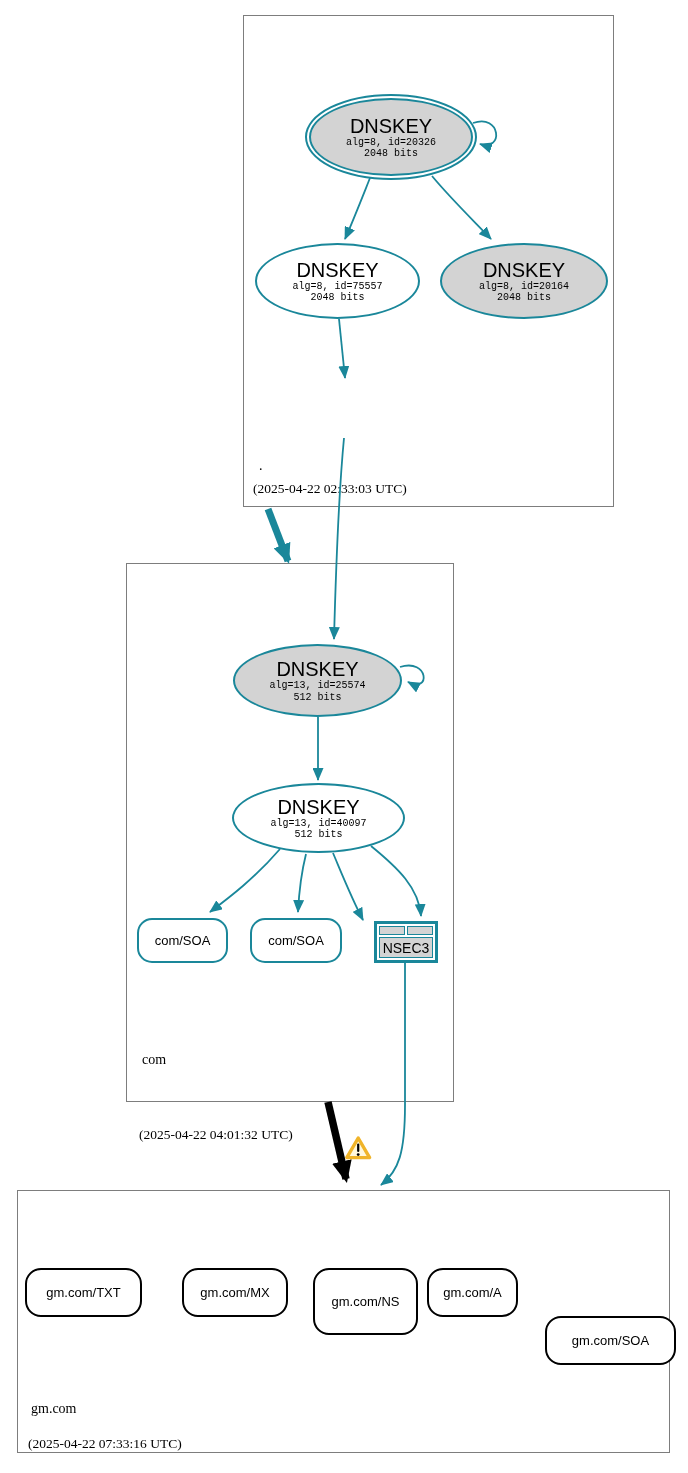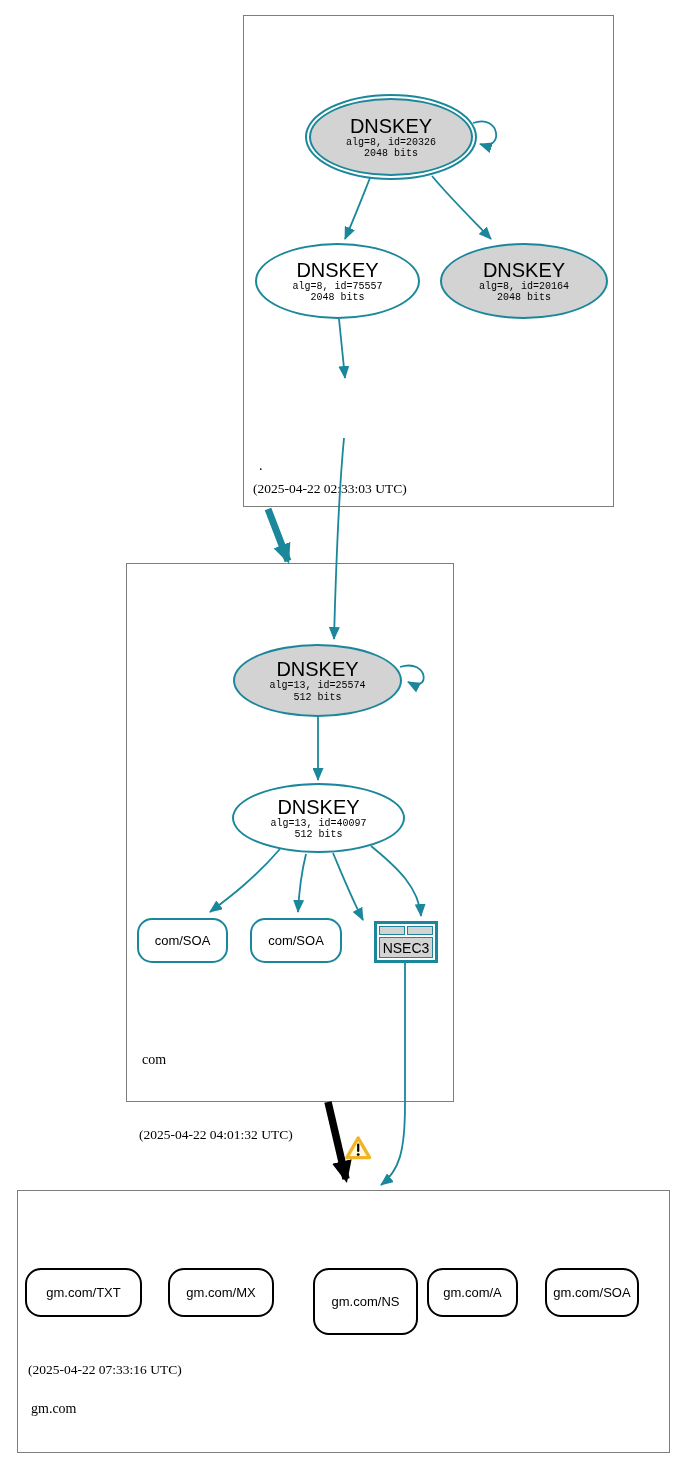--- a/index.html
+++ b/index.html
@@ -53,21 +53,21 @@
   <div class="zone-box" style="left:126px;top:563px;width:328px;height:539px"></div>
   <div class="zone-box" style="left:17px;top:1190px;width:653px;height:263px"></div>
 
   <div class="zone-name" style="left:259px;top:458px">.</div>
   <div class="zone-ts" style="left:253px;top:481px">(2025-04-22 02:33:03 UTC)</div>
 
   <div class="zone-name" style="left:142px;top:1052px">com</div>
   <div class="zone-ts" style="left:139px;top:1127px">(2025-04-22 04:01:32 UTC)</div>
 
   <div class="zone-name" style="left:31px;top:1401px">gm.com</div>
-  <div class="zone-ts" style="left:28px;top:1362px">(2025-04-22 07:33:16 UTC)</div>
+  <div class="zone-ts" style="left:28px;top:1436px">(2025-04-22 07:33:16 UTC)</div>
 
   <div class="ellipse-outer" style="left:305px;top:94px;width:172px;height:86px">
     <div class="ellipse-inner">
       <div class="node-title">DNSKEY</div>
       <div class="node-detail">alg=8, id=20326</div>
       <div class="node-detail">2048 bits</div>
     </div>
   </div>
 
   <div class="node ellipse white" style="left:255px;top:243px;width:165px;height:76px">
@@ -106,30 +106,30 @@
     <div class="nsec3-cells">
       <div class="nsec3-cell"></div>
       <div class="nsec3-cell"></div>
     </div>
     <div class="nsec3-label">NSEC3</div>
   </div>
 
   <div class="rr rr-black" style="left:25px;top:1268px;width:117px;height:49px">
     <span>gm.com/TXT</span>
   </div>
-  <div class="rr rr-black" style="left:168px;top:1268px;width:106px;height:49px">
+  <div class="rr rr-black" style="left:182px;top:1268px;width:106px;height:49px">
     <span>gm.com/MX</span>
   </div>
   <div class="rr rr-black" style="left:313px;top:1268px;width:105px;height:67px">
     <span>gm.com/NS</span>
   </div>
   <div class="rr rr-black" style="left:427px;top:1268px;width:91px;height:49px">
     <span>gm.com/A</span>
   </div>
-  <div class="rr rr-black" style="left:545px;top:1268px;width:94px;height:49px">
+  <div class="rr rr-black" style="left:545px;top:1316px;width:131px;height:49px">
     <span>gm.com/SOA</span>
   </div>
 
   <svg class="edges" width="688" height="1473" viewBox="0 0 688 1473">
     <defs>
       <marker id="mt" markerUnits="userSpaceOnUse" markerWidth="13" markerHeight="11" refX="12" refY="5.5" orient="auto">
         <path d="M0,0 L13,5.5 L0,11 Z" fill="#1a879a"></path>
       </marker>
       <marker id="mt-big" markerUnits="userSpaceOnUse" markerWidth="20" markerHeight="18" refX="17" refY="9" orient="auto">
         <path d="M0,0 L20,9 L0,18 Z" fill="#1a879a"></path>

